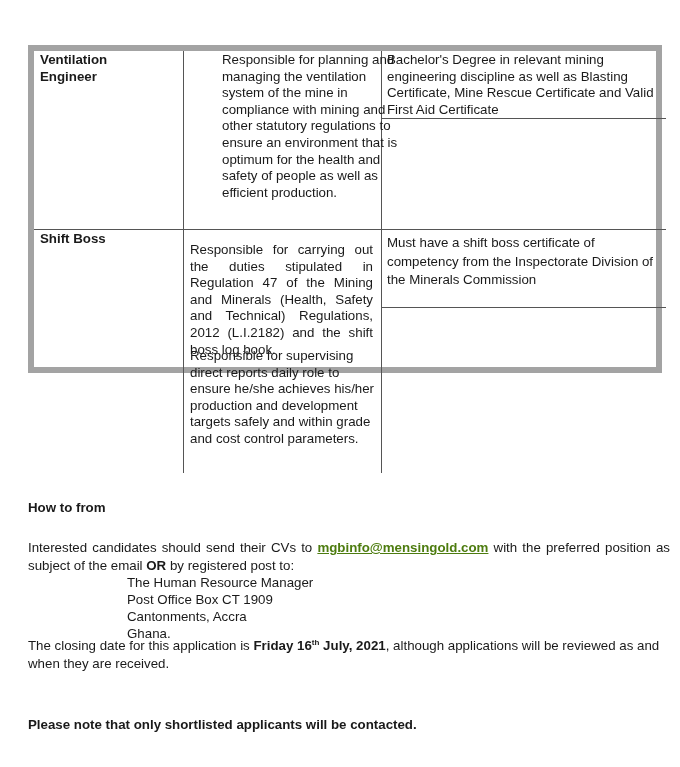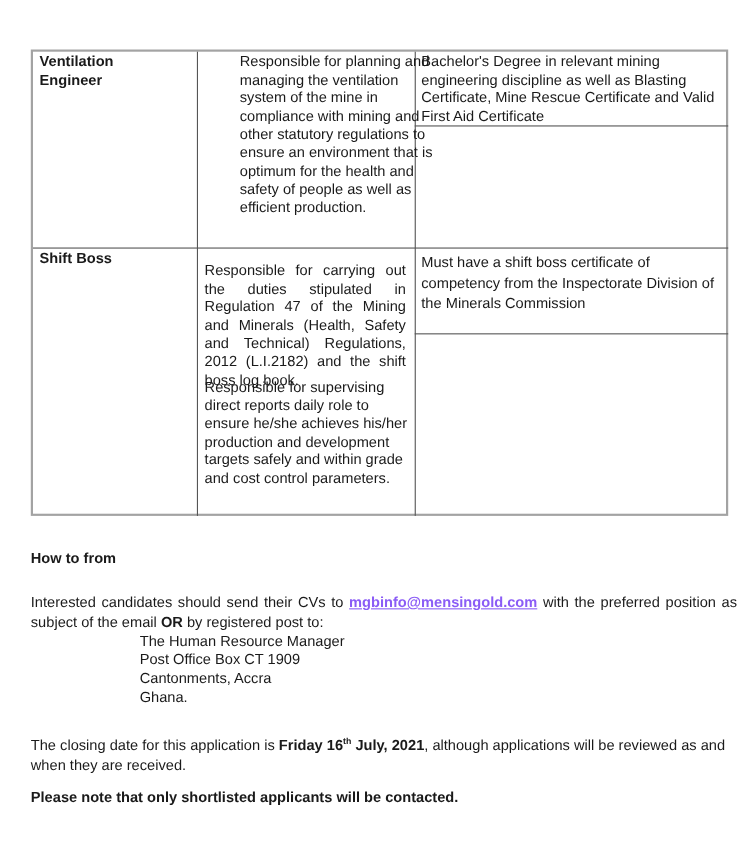--- a/index.html
+++ b/index.html
@@ -1,30 +1,30 @@
 <!DOCTYPE html>
 <html><head>
   <meta charset="utf-8">
   <style>
     html, body { margin: 0; padding: 0; background: #ffffff; }
     body {
       width: 680px; height: 767px; position: relative; overflow: hidden;
       font-family: "Liberation Sans", sans-serif; color: #1a1a1a;
     }
     .tbl {
-      position: absolute; left: 28px; top: 45px; width: 634px; height: 424px;
-      border: 2px solid #a3a3a3; box-sizing: border-box;
+      position: absolute; left: 28px; top: 45px; width: 634px; height: 328px;
+      border: 6px solid #a3a3a3; box-sizing: border-box;
     }
     .cell { position: absolute; box-sizing: border-box; font-size: 13.3px; line-height: 16.6px; }
     .vline { position: absolute; width: 1px; background: #555; }
     .hline { position: absolute; height: 1px; background: #555; }
     .bold { font-weight: bold; }
     .justify { text-align: justify; margin-top: 11px; }
     .prose { position: absolute; left: 28px; font-size: 13.3px; line-height: 18px; }
-    .email { color: #8b5cf6; text-decoration: underline; font-weight: bold; }
+    .email { color: #4d7c0f; text-decoration: underline; font-weight: bold; }
     .addr { position: absolute; left: 127px; top: 574px; font-size: 13.3px; line-height: 17px; }
     sup { font-size: 8px; line-height: 0; }
   </style>
 </head>
 <body>
 
 <div class="tbl">
 
   <div class="vline" style="left:149px; top:0; height:422px;"></div>
   <div class="vline" style="left:347px; top:0; height:422px;"></div>
@@ -54,21 +54,21 @@
   <span>by registered post to:</span>
 </div>
 
 <div class="addr">
   <div>The Human Resource Manager</div>
   <div>Post Office Box CT 1909</div>
   <div>Cantonments, Accra</div>
   <div>Ghana.</div>
 </div>
 
-<div class="prose" style="top:669px; width:645px;">
+<div class="prose" style="top:637px; width:645px;">
   <span>The closing date for this application is</span>
   <b><span>Friday 16</span><sup>th</sup> <span>July, 2021</span></b><span>, although applications will be reviewed as and when they are received.</span>
 </div>
 
 <div class="prose" style="top:716px;font-weight:bold;">
   <span>Please note that</span>
   <b>only shortlisted applicants</b>
   <span>will be contacted.</span>
 </div>
 

